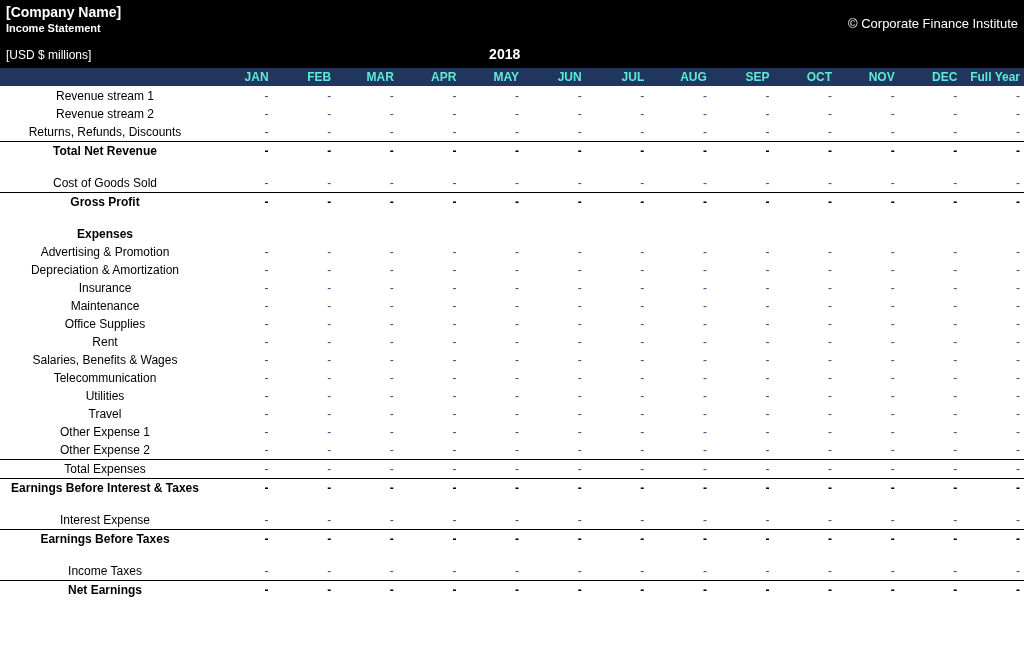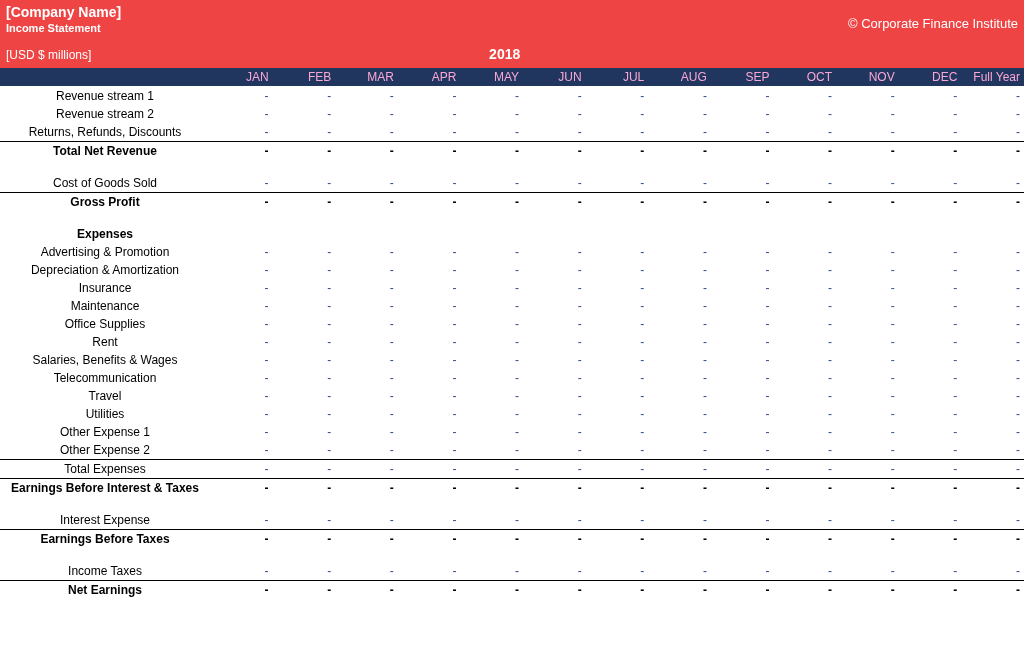--- a/index.html
+++ b/index.html
@@ -4,21 +4,21 @@
 <style>
   * { box-sizing: border-box; margin: 0; padding: 0; }
   body {
     font-family: Arial, Helvetica, sans-serif;
     font-size: 12px;
     color: #000;
     background: #fff;
     width: 1024px;
   }
   .hdr {
-    background: #ef4444;
+    background: #000000;
     color: #fff;
     padding: 4px 6px 6px 6px;
   }
   .hdr-top {
     display: flex;
     justify-content: space-between;
     align-items: flex-start;
   }
   .company { font-weight: bold; font-size: 14px; }
   .copyright { font-size: 13px; margin-top: 12px; }
@@ -46,21 +46,21 @@
     text-align: right;
     font-weight: normal;
     height: 18px;
     overflow: hidden;
     white-space: nowrap;
   }
   th:first-child, td:first-child {
     text-align: center;
     width: 210px;
   }
-  th { color: #f9a8d4; background: #20365e; font-weight: normal; }
+  th { color: #5eead4; background: #20365e; font-weight: bold; }
   thead tr th { border-bottom: 1px solid #fff; }
   .blue-val { color: #2e4b8e; }
   .bold-row td { font-weight: bold; color:#000; }
   .section-title td { font-weight: bold; }
   .spacer td { height: 14px; }
   .underline td { border-bottom: 1px solid #000; }
   .dbl-top td { border-top: 1.5px solid #000; }
 </style>
 </head>
 <body>
@@ -369,37 +369,37 @@
         <td class="blue-val">-</td>
         <td class="blue-val">-</td>
         <td class="blue-val">-</td>
         <td class="blue-val">-</td>
         <td class="blue-val">-</td>
         <td class="blue-val">-</td>
         <td class="blue-val">-</td>
         <td class="blue-val">-</td>
       </tr>
       <tr class="">
+        <td>Utilities</td>
+        <td class="blue-val">-</td>
+        <td class="blue-val">-</td>
+        <td class="blue-val">-</td>
+        <td class="blue-val">-</td>
+        <td class="blue-val">-</td>
+        <td class="blue-val">-</td>
+        <td class="blue-val">-</td>
+        <td class="blue-val">-</td>
+        <td class="blue-val">-</td>
+        <td class="blue-val">-</td>
+        <td class="blue-val">-</td>
+        <td class="blue-val">-</td>
+        <td class="blue-val">-</td>
+      </tr>
+      <tr class="">
         <td>Travel</td>
-        <td class="blue-val">-</td>
-        <td class="blue-val">-</td>
-        <td class="blue-val">-</td>
-        <td class="blue-val">-</td>
-        <td class="blue-val">-</td>
-        <td class="blue-val">-</td>
-        <td class="blue-val">-</td>
-        <td class="blue-val">-</td>
-        <td class="blue-val">-</td>
-        <td class="blue-val">-</td>
-        <td class="blue-val">-</td>
-        <td class="blue-val">-</td>
-        <td class="blue-val">-</td>
-      </tr>
-      <tr class="">
-        <td>Utilities</td>
         <td class="blue-val">-</td>
         <td class="blue-val">-</td>
         <td class="blue-val">-</td>
         <td class="blue-val">-</td>
         <td class="blue-val">-</td>
         <td class="blue-val">-</td>
         <td class="blue-val">-</td>
         <td class="blue-val">-</td>
         <td class="blue-val">-</td>
         <td class="blue-val">-</td>

